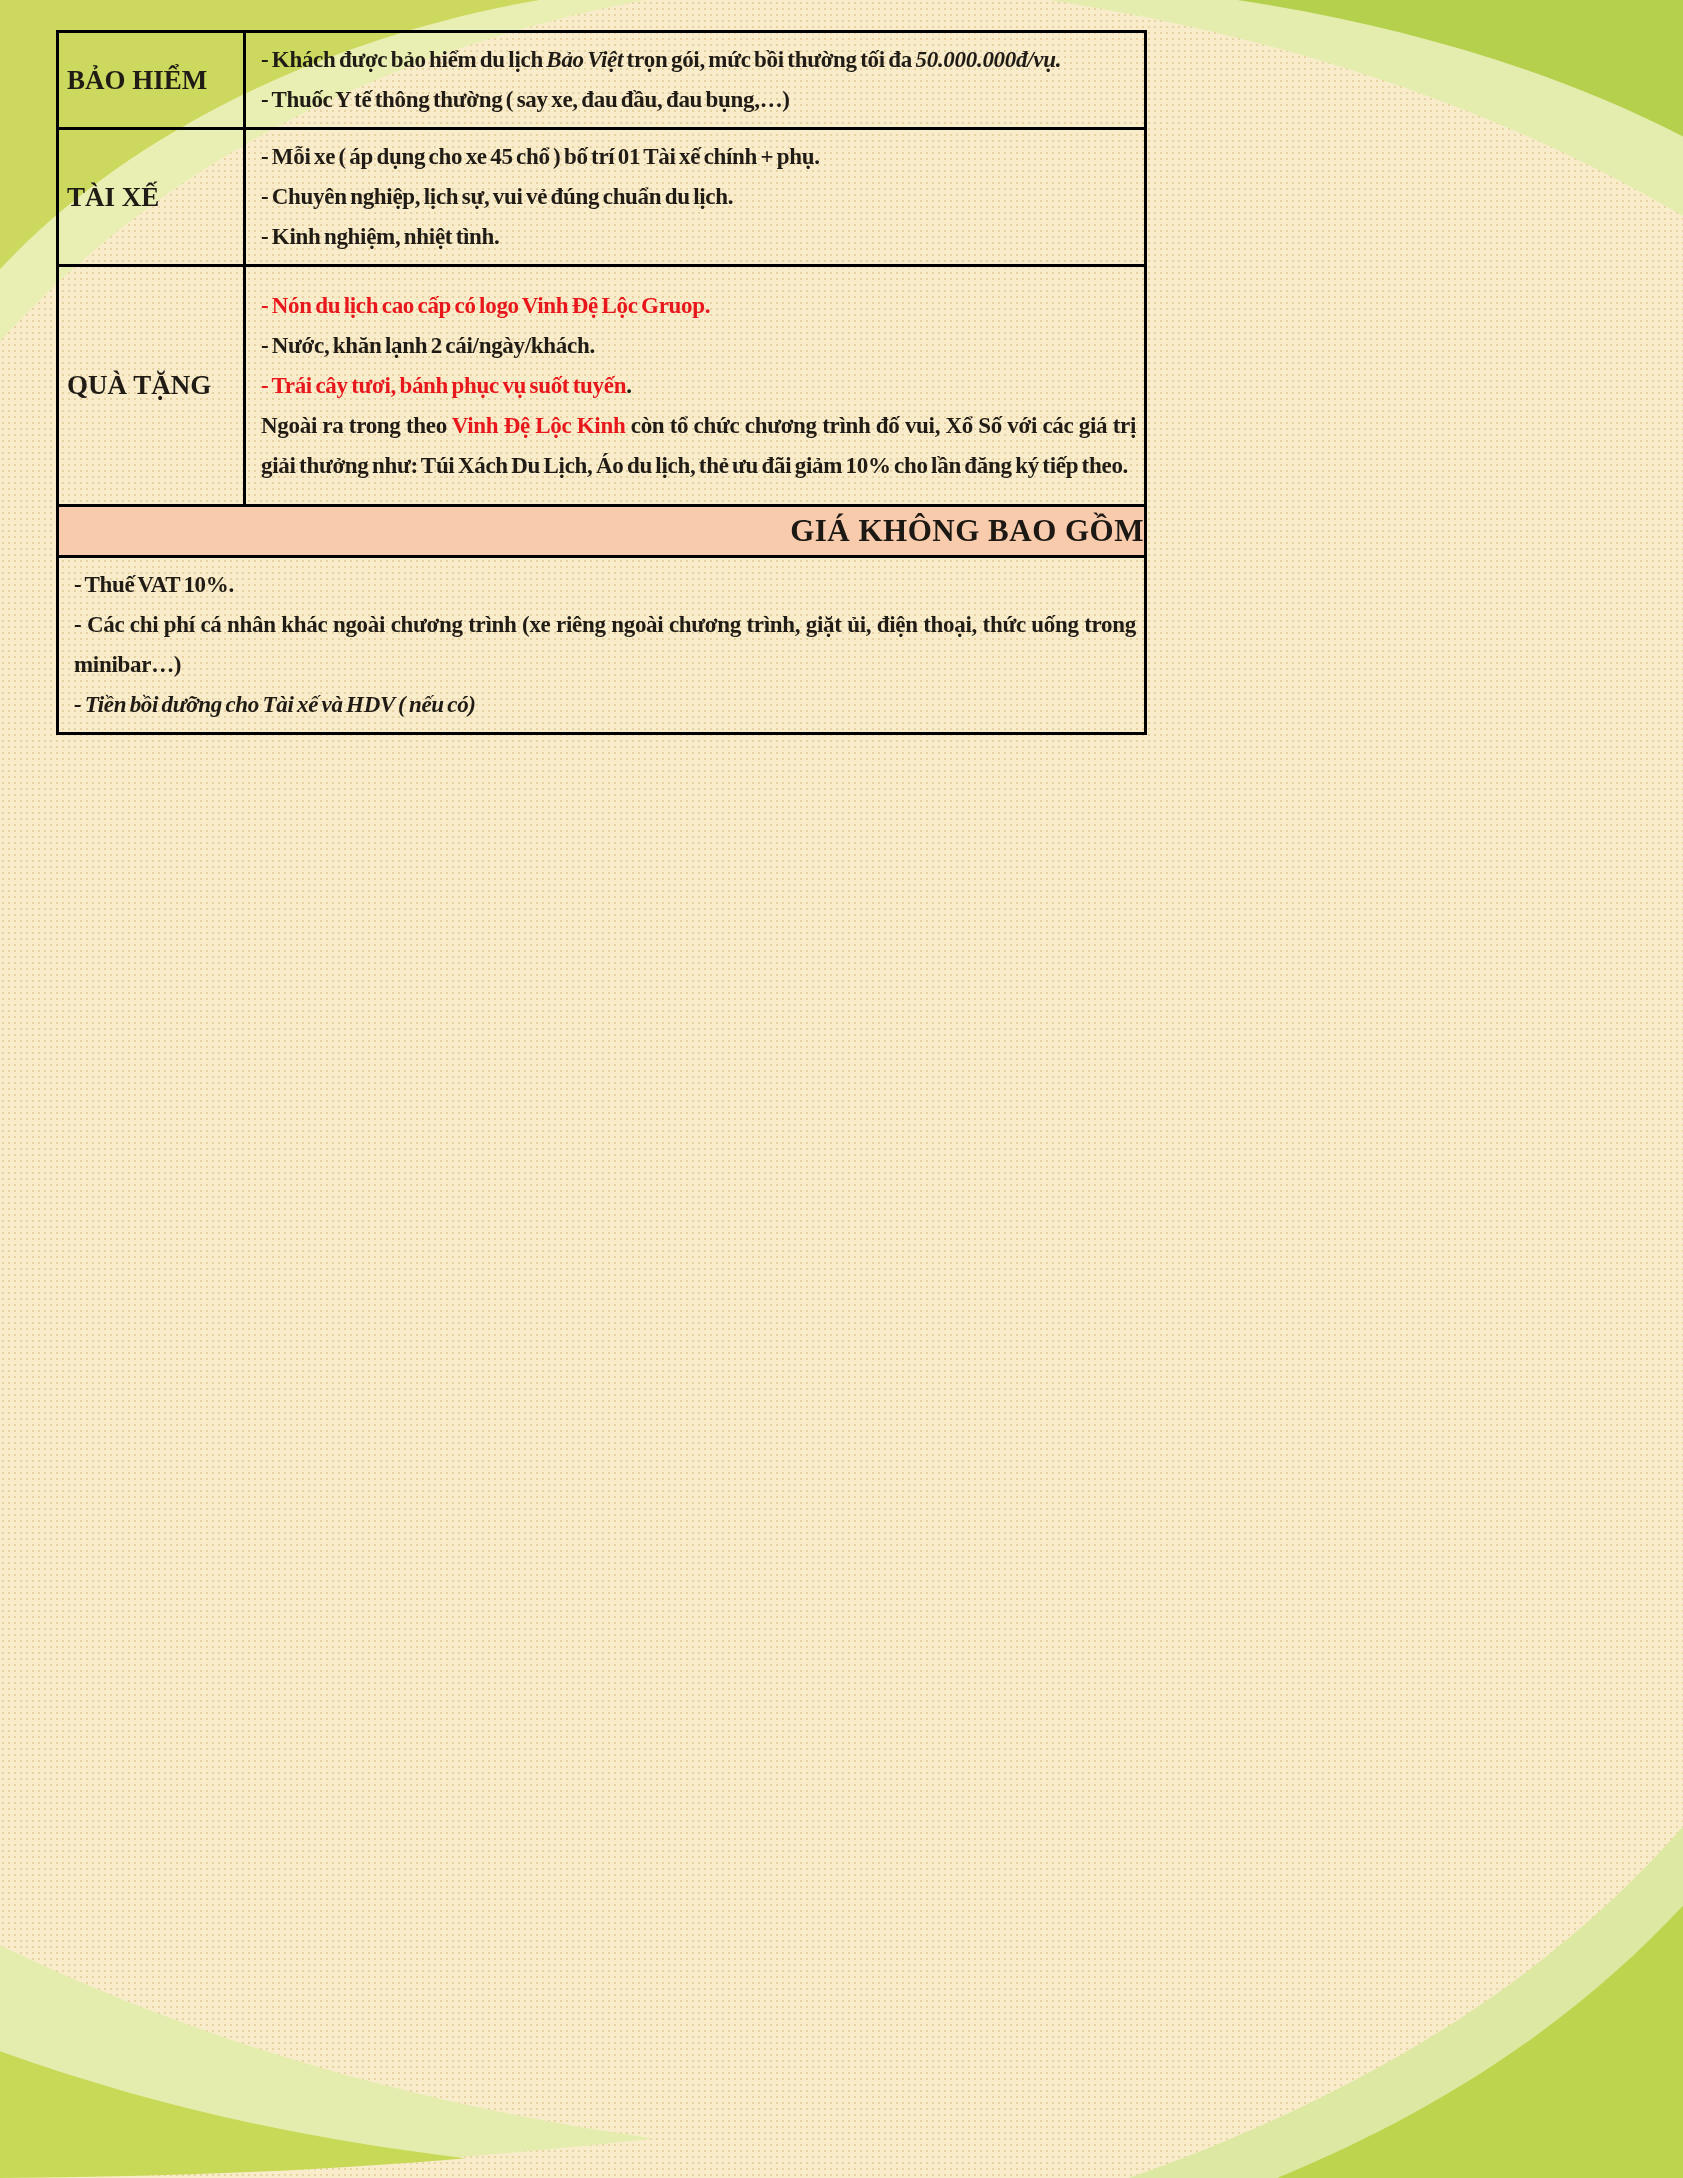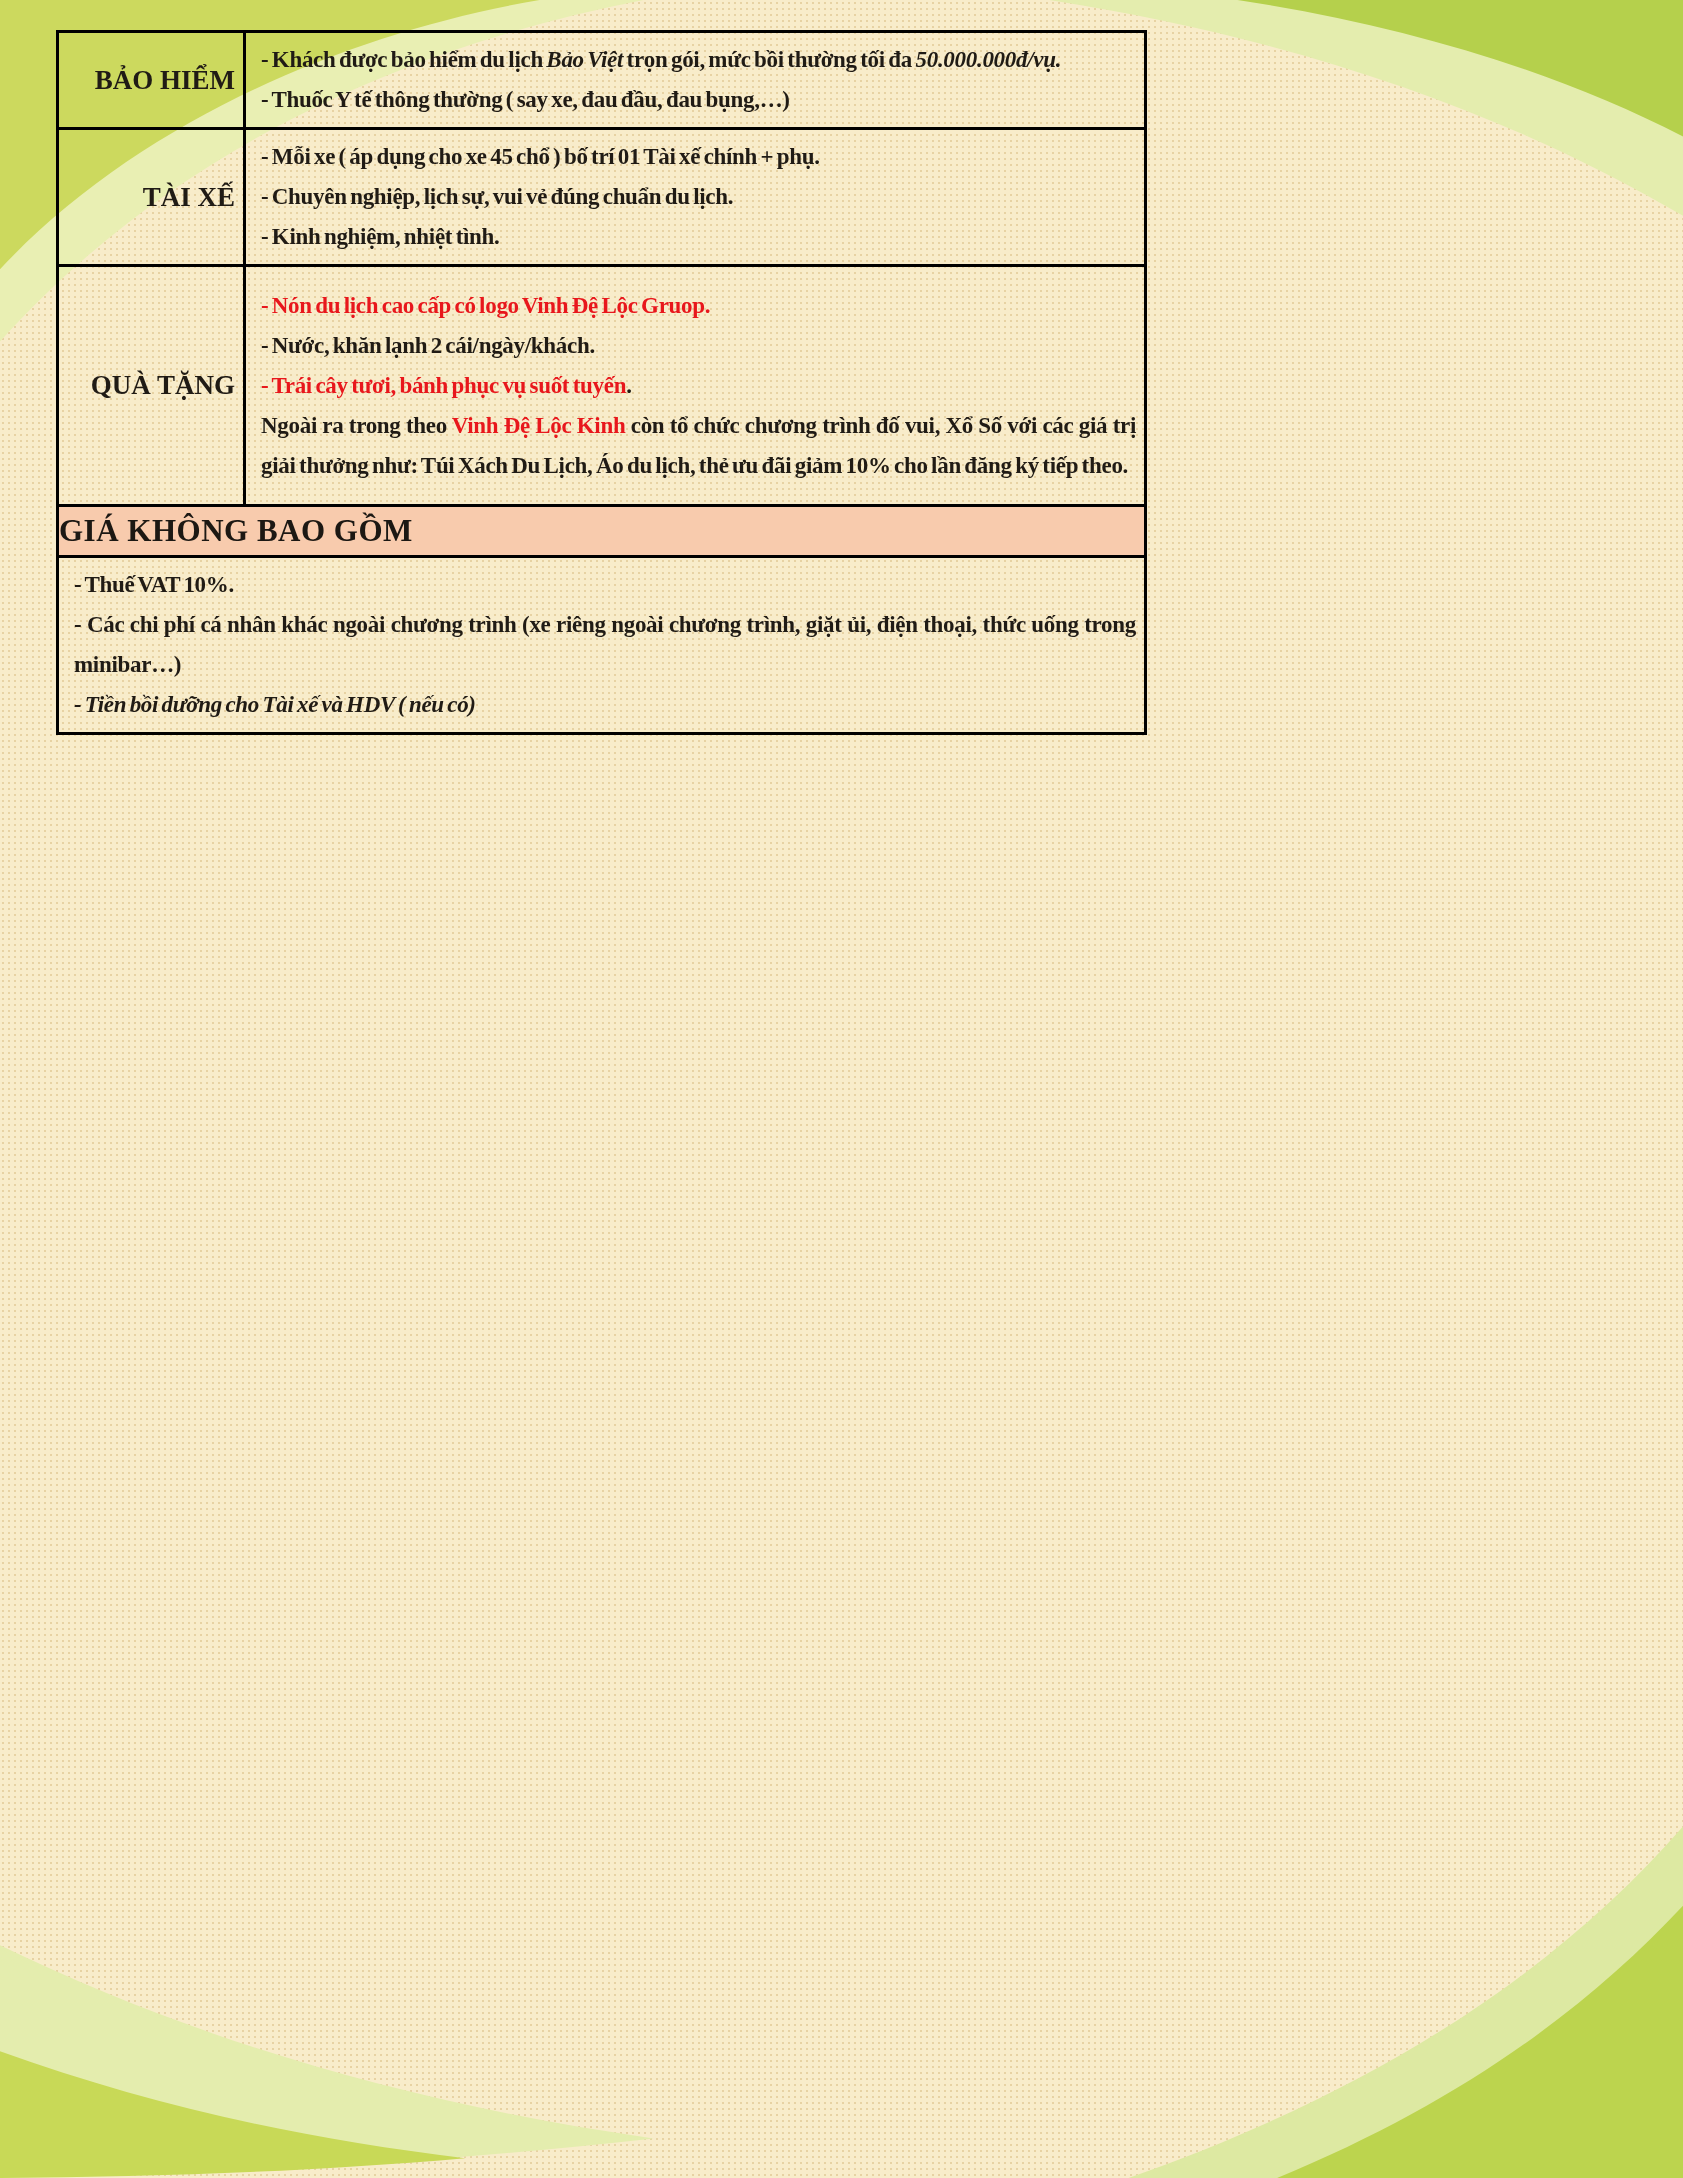--- a/index.html
+++ b/index.html
@@ -15,34 +15,34 @@
   }
   .decor{position:absolute;left:0;top:0;width:1683px;height:2178px;display:block;}
 
   table.tour{
     position:absolute;left:56px;top:30px;width:1091px;
     border-collapse:collapse;table-layout:fixed;
     color:#201b15;
   }
   table.tour td{border:3px solid #000;}
   td.lbl{
-    width:168px;text-align:right;font-weight:bold;font-size:27px;
+    width:168px;text-align:left;font-weight:bold;font-size:27px;
     padding:4px 8px;vertical-align:middle;line-height:1.5;
   }
   td.cnt{
     font-weight:bold;font-size:23px;line-height:40px;
     padding:7px 8px 7px 15px;vertical-align:middle;
     letter-spacing:-0.3px;word-spacing:-2px;
   }
   td.cnt p{margin:0;}
   p.jst{text-align:justify;}
   .red{color:#e8171c;}
   .ital{font-style:italic;}
   td.hdr{
-    background:#f8cbad;text-align:left;font-weight:bold;
+    background:#f8cbad;text-align:right;font-weight:bold;
     font-size:31px;letter-spacing:0.5px;padding:6px 0;color:#1c1813;
   }
   tr.r1{height:95px;}
   tr.r2{height:129px;}
   tr.r3{height:83px;}
   tr.r4{height:240px;}
   tr.rh{height:51px;}
   tr.rx{height:168px;}
 </style>
 </head>

